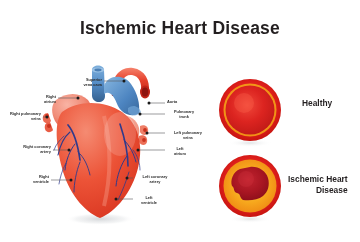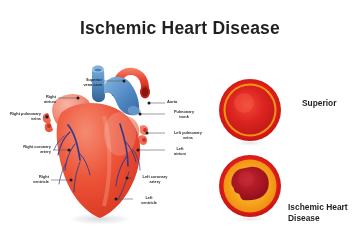--- a/index.html
+++ b/index.html
@@ -230,15 +230,15 @@
 trunk</div>
 <div class="lbl l" style="left:167px;top:131px;width:42px;text-align:center;">Left pulmonary
 veins</div>
 <div class="lbl l" style="left:167px;top:147px;width:26px;text-align:center;">Left
 atrium</div>
 <div class="lbl l" style="left:135px;top:175px;width:40px;text-align:center;">Left coronary
 artery</div>
 <div class="lbl l" style="left:135px;top:196px;width:28px;text-align:center;">Left
 ventricle</div>
 
-<div class="panel-lbl" style="left:302px;top:98px;">Superior</div>
-<div class="panel-lbl" style="left:288px;top:174px;text-align:left;margin-top:28px;">Ischemic Heart
+<div class="panel-lbl" style="left:302px;top:98px;">Healthy</div>
+<div class="panel-lbl" style="left:288px;top:174px;text-align:right;">Ischemic Heart
 Disease</div>
 
 </body></html>

